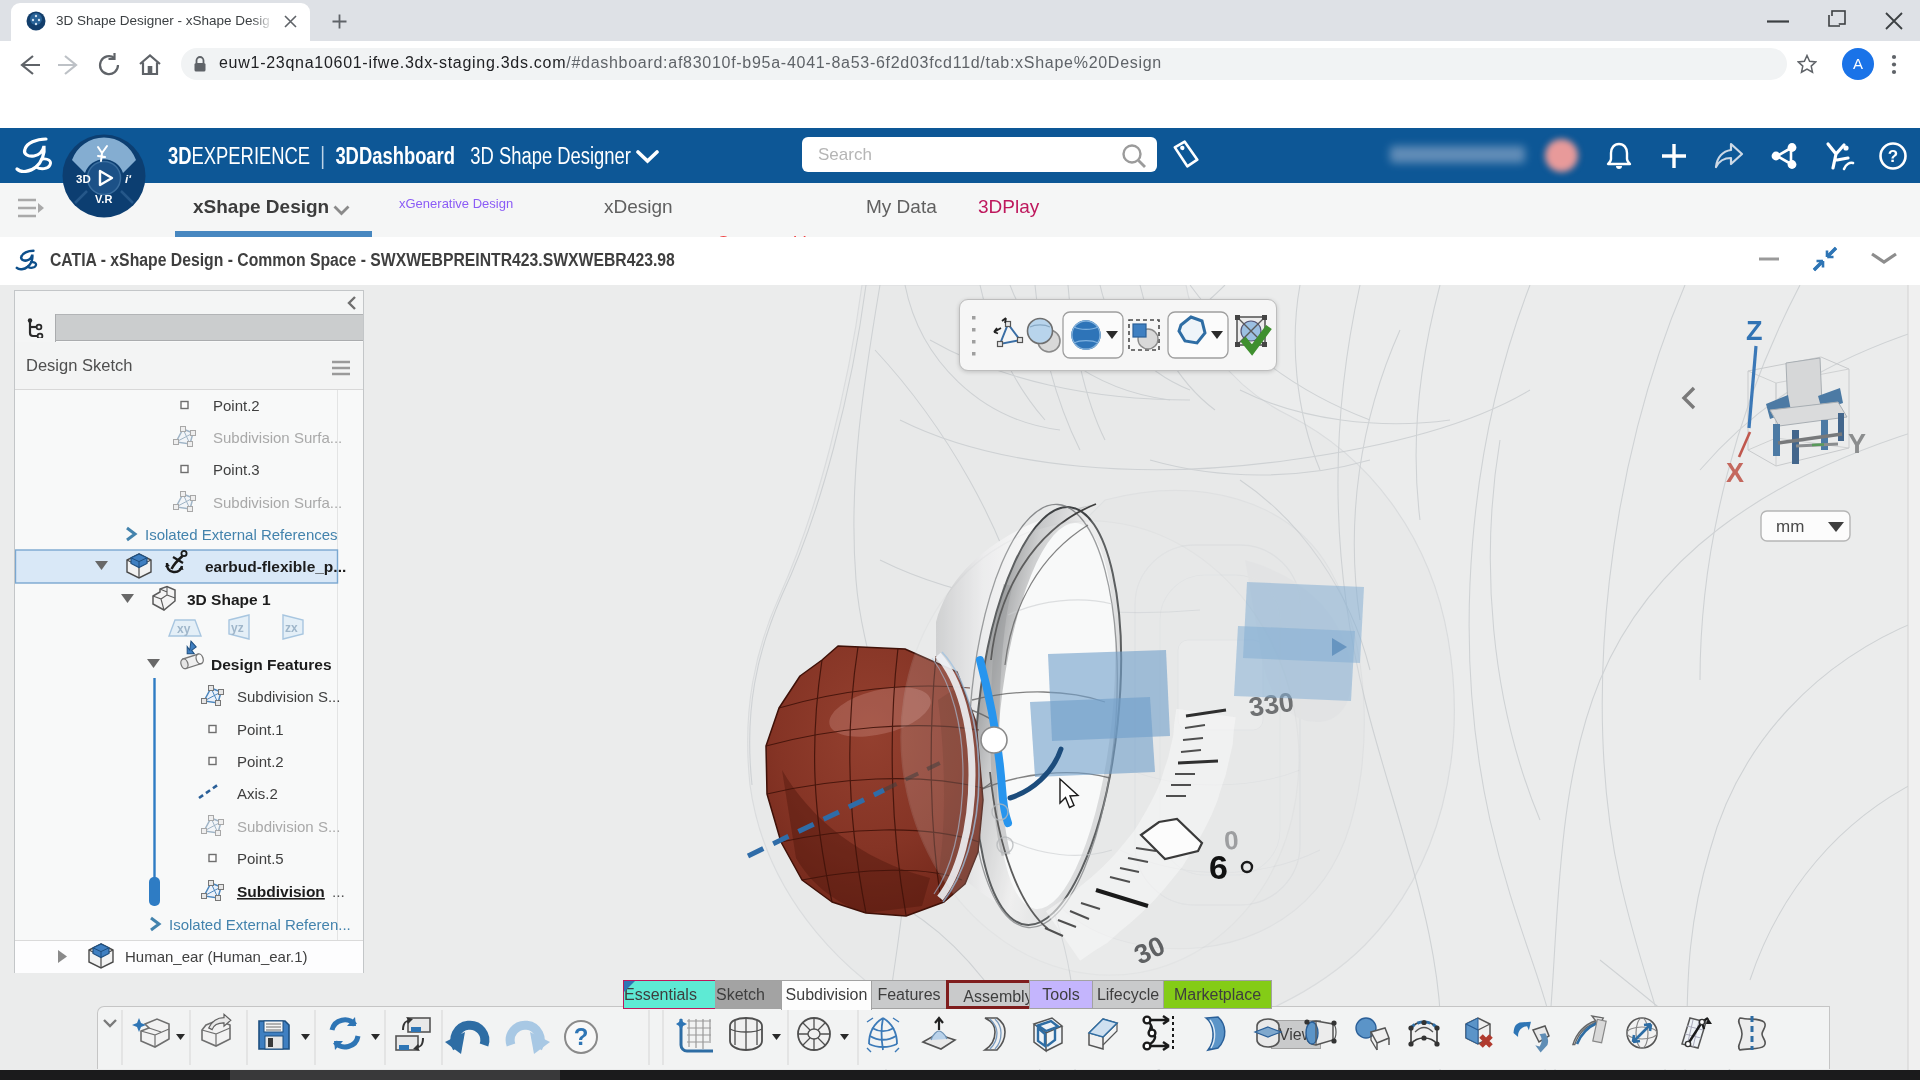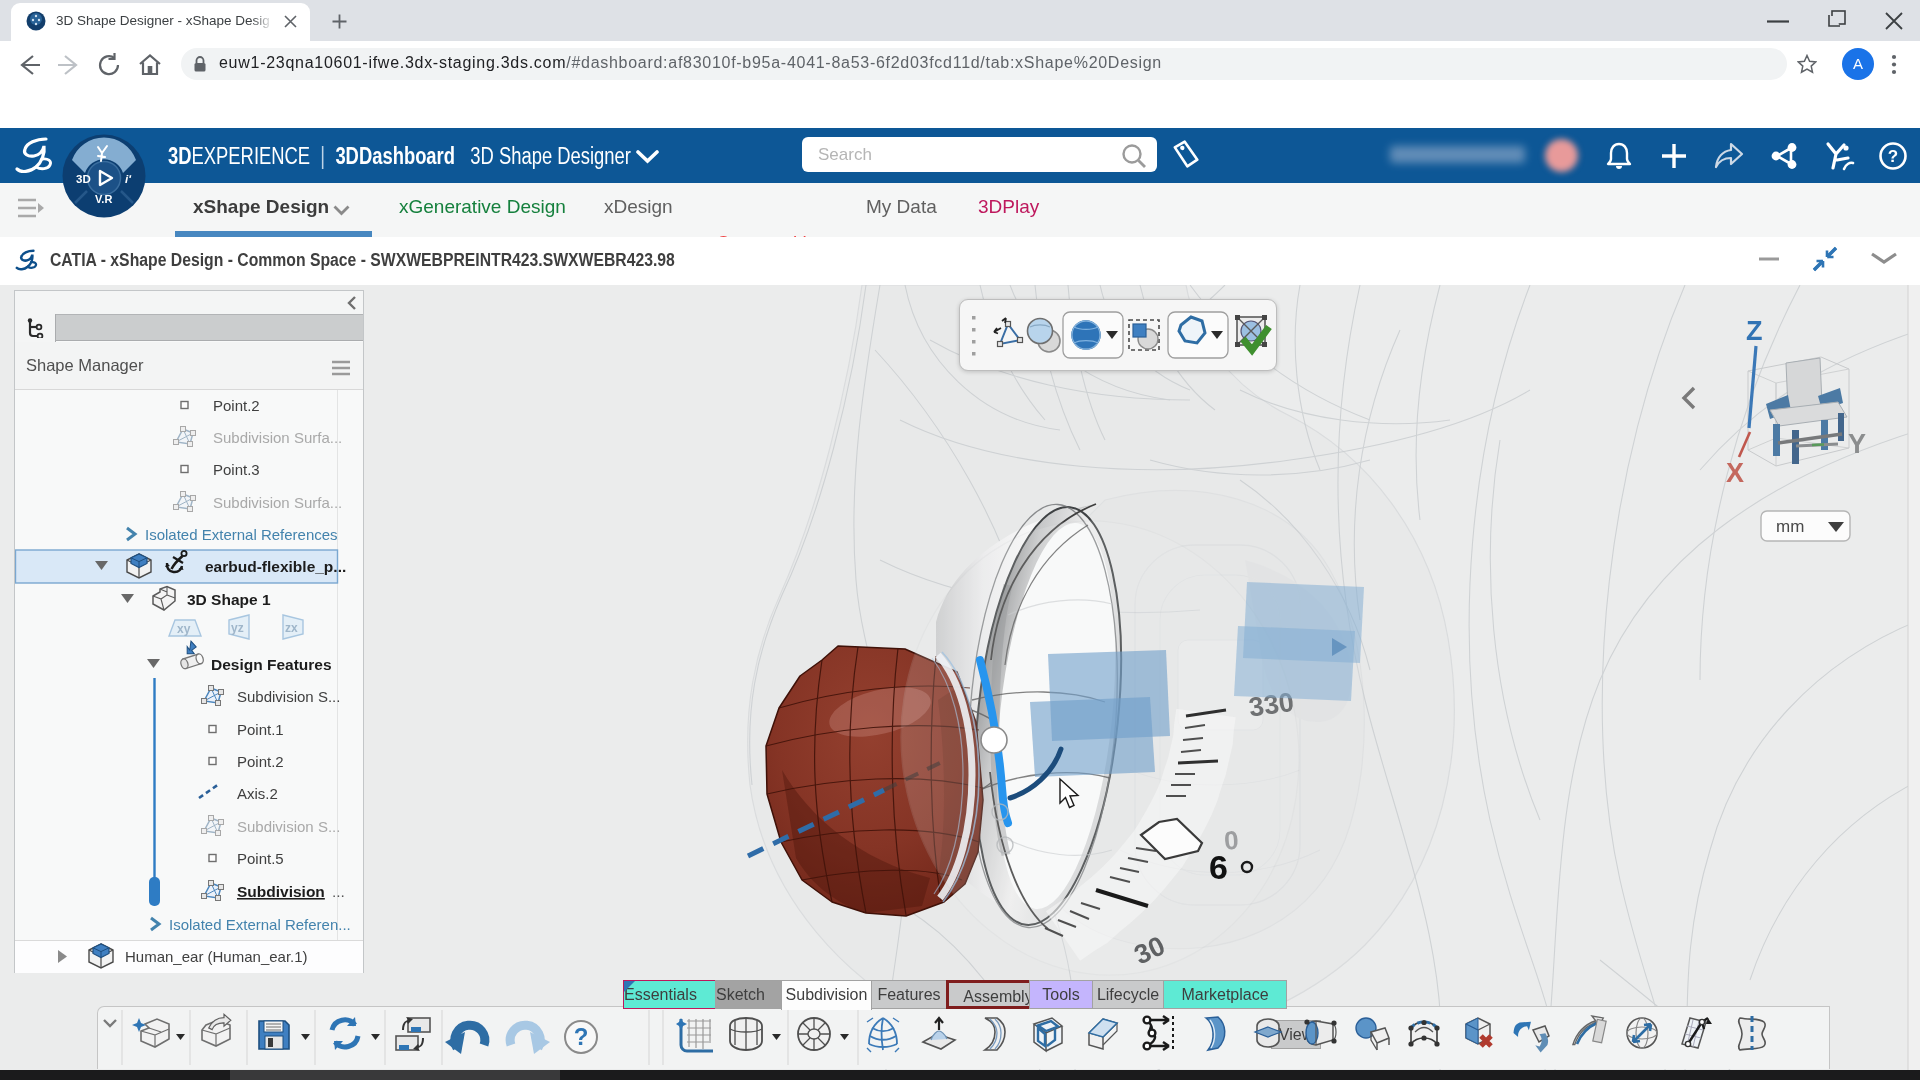--- a/index.html
+++ b/index.html
@@ -134,21 +134,21 @@
 <div class="abs" style="left:0;top:183px;width:1920px;height:54px;background:#f5f6f6;"></div>
 <svg class="abs" style="left:16px;top:196px" width="30" height="26">
   <path d="M2,4 H20 M2,12 H20 M2,20 H20" stroke="#a9a9a9" stroke-width="2.6"></path>
   <path d="M22,7 L28,12 L22,17 Z" fill="#a9a9a9"></path>
 </svg>
 <div class="abs" style="left:193px;top:196px;font-size:19px;font-weight:bold;color:#3c3c3c;">xShape Design</div>
 <svg class="abs" style="left:333px;top:205px" width="17" height="11">
     <path d="M1.5,1.5 L8.5,8.5 L15.5,1.5" stroke="#8a8a8a" stroke-width="2.8" fill="none"></path>
   </svg>
 <div class="abs" style="left:175px;top:231px;width:197px;height:6px;background:#4787c0;"></div>
-<div class="abs" style="left:399px;top:196px;font-size:19px;color:#15803d;">xGenerative Design</div>
+<div class="abs" style="left:399px;top:196px;font-size:13px;color:#8b5cf6;">xGenerative Design</div>
 <div class="abs" style="left:604px;top:196px;font-size:19px;color:#606060;">xDesign</div>
 <div class="abs" style="left:716px;top:196px;font-size:19px;color:#ef4444;margin-top:36px;">Communities</div>
 <div class="abs" style="left:866px;top:196px;font-size:19px;color:#606060;">My Data</div>
 <div class="abs" style="left:978px;top:196px;font-size:19px;color:#be185d;">3DPlay</div>
 
 <svg class="abs" style="left:61px;top:133px" width="86" height="86" viewBox="0 0 86 86">
   <circle cx="43" cy="43" r="41.5" fill="#0c3e71"></circle>
   <path d="M11,27 A34,34 0 0 1 75,27 L62,40 A20,20 0 0 0 24,40 Z" fill="#84add1"></path>
   <path d="M26,58 L14,70 M60,58 L72,70" stroke="#2c5e90" stroke-width="2.5" fill="none" opacity="0.8"></path>
   <circle cx="43" cy="45" r="16.5" fill="#1c5187" stroke="#3a6d9e" stroke-width="1.5"></circle>
@@ -442,21 +442,21 @@
 <div class="abs" style="left:15px;top:314px;width:41px;height:28px;background:#f4f5f5;border-right:1px solid #aaacae;"></div>
 <svg class="abs" style="left:25px;top:318px" width="20" height="20">
   <path d="M5,2 V15 a3,3 0 0 0 3,3 H13" fill="none" stroke="#2a2a2a" stroke-width="2.2"></path>
   <path d="M5,9 H12" stroke="#2a2a2a" stroke-width="2.2"></path>
   <circle cx="14" cy="9" r="2.4" fill="none" stroke="#2a2a2a" stroke-width="1.8"></circle>
   <circle cx="15" cy="18" r="2.4" fill="none" stroke="#2a2a2a" stroke-width="1.8"></circle>
   <circle cx="5" cy="2.5" r="2.2" fill="#2a2a2a"></circle>
 </svg>
 
 <div class="abs" style="left:15px;top:342px;width:348px;height:48px;background:#f3f4f4;border-bottom:1px solid #d8d8d8;"></div>
-<div class="abs" style="left:26px;top:356px;font-size:16.5px;color:#4f4f4f;">Shape Manager</div>
+<div class="abs" style="left:26px;top:356px;font-size:16.5px;color:#4f4f4f;">Design Sketch</div>
 <svg class="abs" style="left:331px;top:359px" width="20" height="18">
     <path d="M1,3 H19 M1,9 H19 M1,15 H19" stroke="#9a9a9a" stroke-width="2.6"></path>
   </svg>
 
 <div class="abs" style="left:15px;top:390px;width:323px;height:550px;background:#f8f9f9;border-right:1px solid #e3e4e4;"></div>
 
 <svg class="abs" style="left:15px;top:390px" width="348" height="583" viewBox="0 0 348 583">
 
   <defs>
     <g id="ptsq">
@@ -593,21 +593,21 @@
 <div class="abs" style="left:97px;top:1006px;width:1733px;height:63px;background:#f2f3f3;border:1px solid #c5c5c5;border-radius:7px 0 0 0;border-bottom:none;"></div>
 
 <div class="abs" style="left:623px;top:980px;width:698px;height:29px;font-size:16px;color:#3e3e3e;">
   <div class="abs" style="left:0;top:0;width:93px;height:29px;background:#5eead4;border:1px solid #be185d;text-align:left;line-height:27px;overflow:hidden;">Essentials<div class="abs" style="left:0;top:0;width:0;height:0;border-top:11px solid #2e75b5;border-right:11px solid transparent;"></div></div>
   <div class="abs" style="left:92px;top:0;width:67px;height:29px;background:#a3a3a3;border:1px solid #a2a2a2;text-align:left;line-height:27px;">Sketch</div>
   <div class="abs" style="left:158px;top:0;width:91px;height:30px;background:#fdfdfd;border:1px solid #a2a2a2;border-bottom:none;text-align:center;line-height:28px;">Subdivision</div>
   <div class="abs" style="left:248px;top:0;width:76px;height:29px;background:#c9cacb;border:1px solid #a2a2a2;text-align:center;line-height:27px;">Features</div>
   <div class="abs" style="left:323px;top:0;width:104px;height:29px;background:#c9cacb;border:3px solid #7f1d1d;text-align:center;line-height:27px;">Assembly</div>
   <div class="abs" style="left:406px;top:0;width:64px;height:29px;background:#c4b5fd;border:1px solid #a2a2a2;text-align:center;line-height:27px;">Tools</div>
   <div class="abs" style="left:469px;top:0;width:72px;height:29px;background:#c9cacb;border:1px solid #a2a2a2;text-align:center;line-height:27px;">Lifecycle</div>
-  <div class="abs" style="left:540px;top:0;width:124px;height:29px;background:#5eead4;border:1px solid #a2a2a2;text-align:center;line-height:27px;">Marketplace</div>
+  <div class="abs" style="left:540px;top:0;width:109px;height:29px;background:#84cc16;border:1px solid #a2a2a2;text-align:center;line-height:27px;">Marketplace</div>
   <div class="abs" style="left:648px;top:0;width:50px;height:29px;background:#c9cacb;border:1px solid #a2a2a2;text-align:center;line-height:27px;margin-top:40px;">View</div>
 </div>
 <svg class="abs" style="left:97px;top:1006px" width="1733" height="63" viewBox="0 0 1733 63">
   <g stroke="#d5d5d5" stroke-width="1">
       <path d="M25,4 V59 M93,4 V59 M150,4 V59 M218,4 V59 M288,4 V59 M345,4 V59 M552,4 V59 M566,4 V59 M691,4 V59 M761,4 V59"></path>
     </g>
   <path d="M7,14 L13,20 L19,14" stroke="#7a7a7a" stroke-width="2.4" fill="none"></path>
 
   <g transform="translate(34,11)">
     <path d="M14,7 L26,2 L38,7 L38,22 L24,30 L10,24 L10,14 L18,11 Z" fill="#f2f2f2" stroke="#6f6f6f" stroke-width="1.6"></path>

